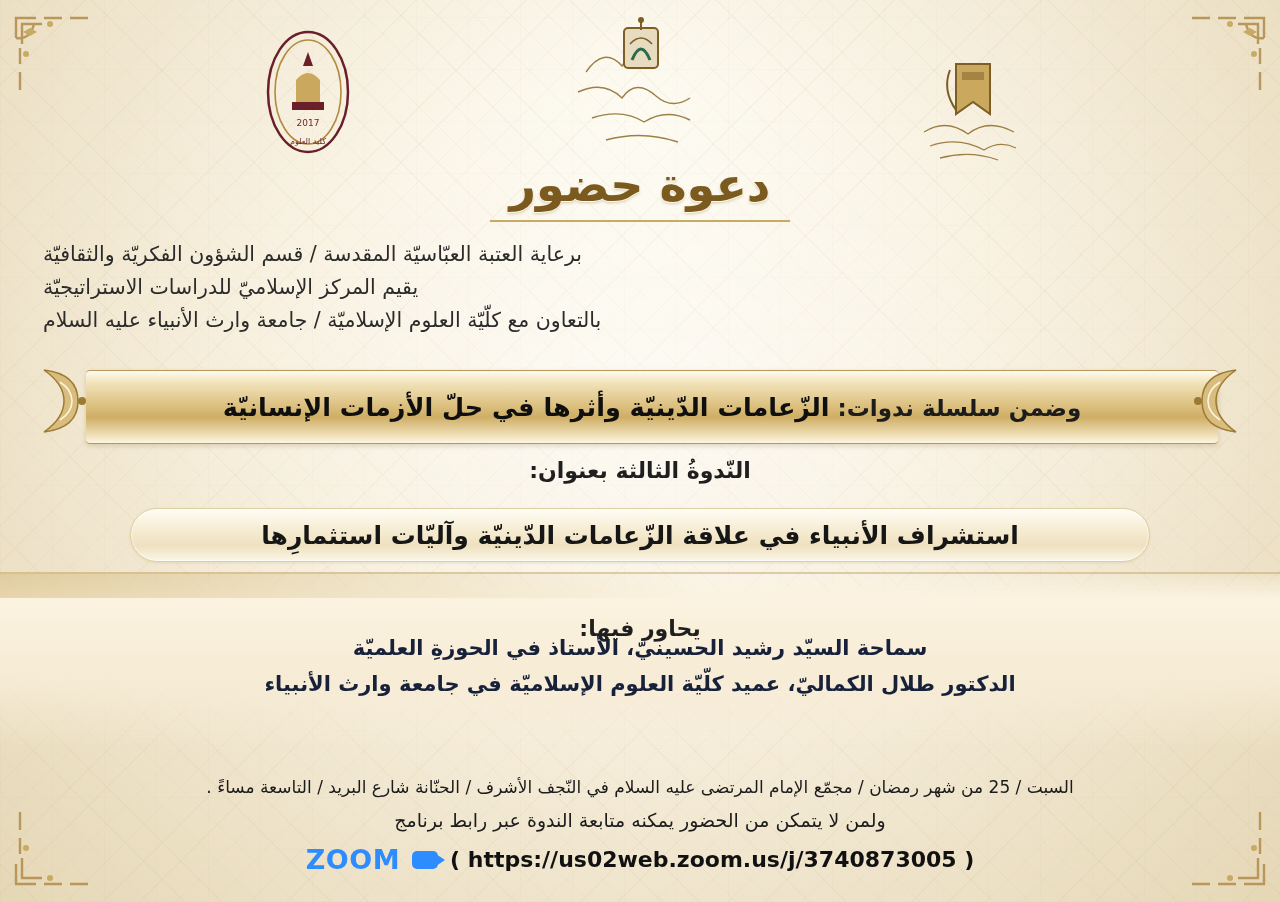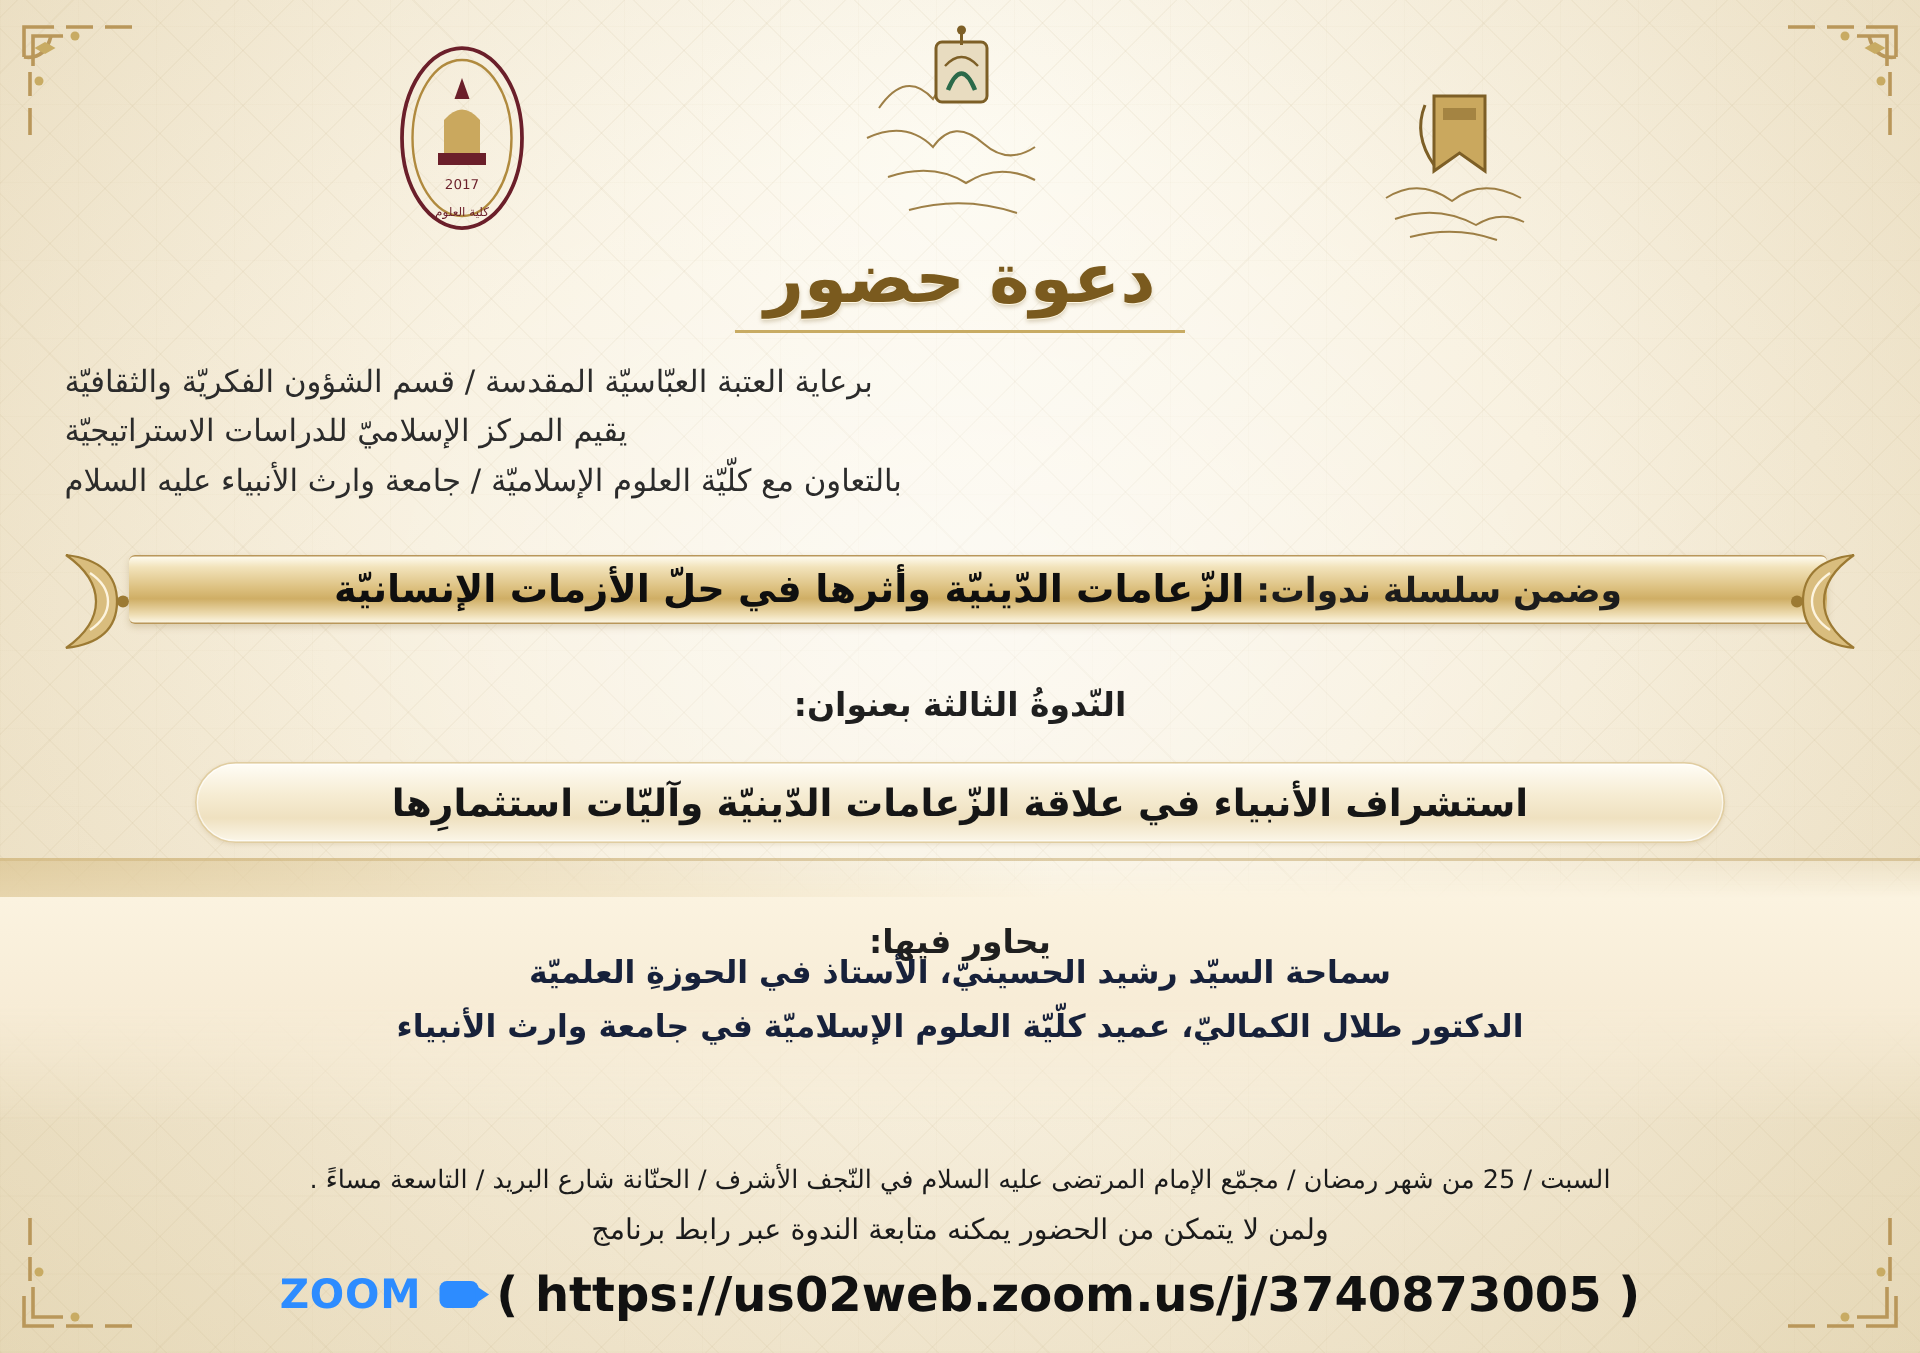--- a/index.html
+++ b/index.html
@@ -60,21 +60,21 @@
 
   .intro {
     position: absolute; top: 238px; left: 0; right: 0;
     text-align: left; color: #2b2b2b;
     font-size: 20.5px; font-weight: 400; line-height: 1.62; margin-left: 43px;
   }
   .intro .ln { display: block; }
 
   
   .banner {
-    position: absolute; top: 370px; left: 62px; right: 62px; height: 46px;
+    position: absolute; top: 370px; left: 62px; right: 62px; height: 74px;
     background: linear-gradient(180deg, #fefbef 0%, #f2e3bb 16%, #dcc07f 48%, #cfae65 64%, #eeddb3 88%, #fbf5e2 100%);
     border-top: 1px solid #b9975a;
     border-bottom: 1px solid #b9975a;
     border-radius: 4px;
     display: flex; align-items: center; justify-content: center;
     box-shadow: 0 2px 5px rgba(140,110,50,0.25);
     margin-left: 24px;
   }
   .banner-text { font-size: 23px; font-weight: 700; color: #1c1c1c; white-space: nowrap; }
   .banner-text .hl { color: #0f0f0f; font-size: 25.5px; }
@@ -122,21 +122,21 @@
     position: absolute; top: 772px; left: 0; right: 0; text-align: center;
     font-size: 19px; font-weight: 400; color: #1b1b1b; line-height: 1.8;
   }
   .venue .ln { display: block; }
   .venue .small { font-size: 17px; }
 
   .zoom-row {
     position: absolute; top: 844px; left: 0; right: 0;
     display: flex; align-items: center; justify-content: center; gap: 12px;
   }
-  .zoom-link { font-size: 32px; font-weight: 700; color: #111; direction: ltr; unicode-bidi: plaintext; }
+  .zoom-link { font-size: 22px; font-weight: 700; color: #111; direction: ltr; unicode-bidi: plaintext; }
   .zoom-brand { font-size: 27px; font-weight: 700; color: #2d8cff; letter-spacing: 0.5px; }
   .zoom-icon {
     width: 26px; height: 18px; border-radius: 5px; background: #2d8cff;
     position: relative; display: inline-block;
   }
   .zoom-icon::after {
     content: ""; position: absolute; right: -7px; top: 3px;
     border-top: 6px solid transparent; border-bottom: 6px solid transparent;
     border-left: 9px solid #2d8cff;
   }

